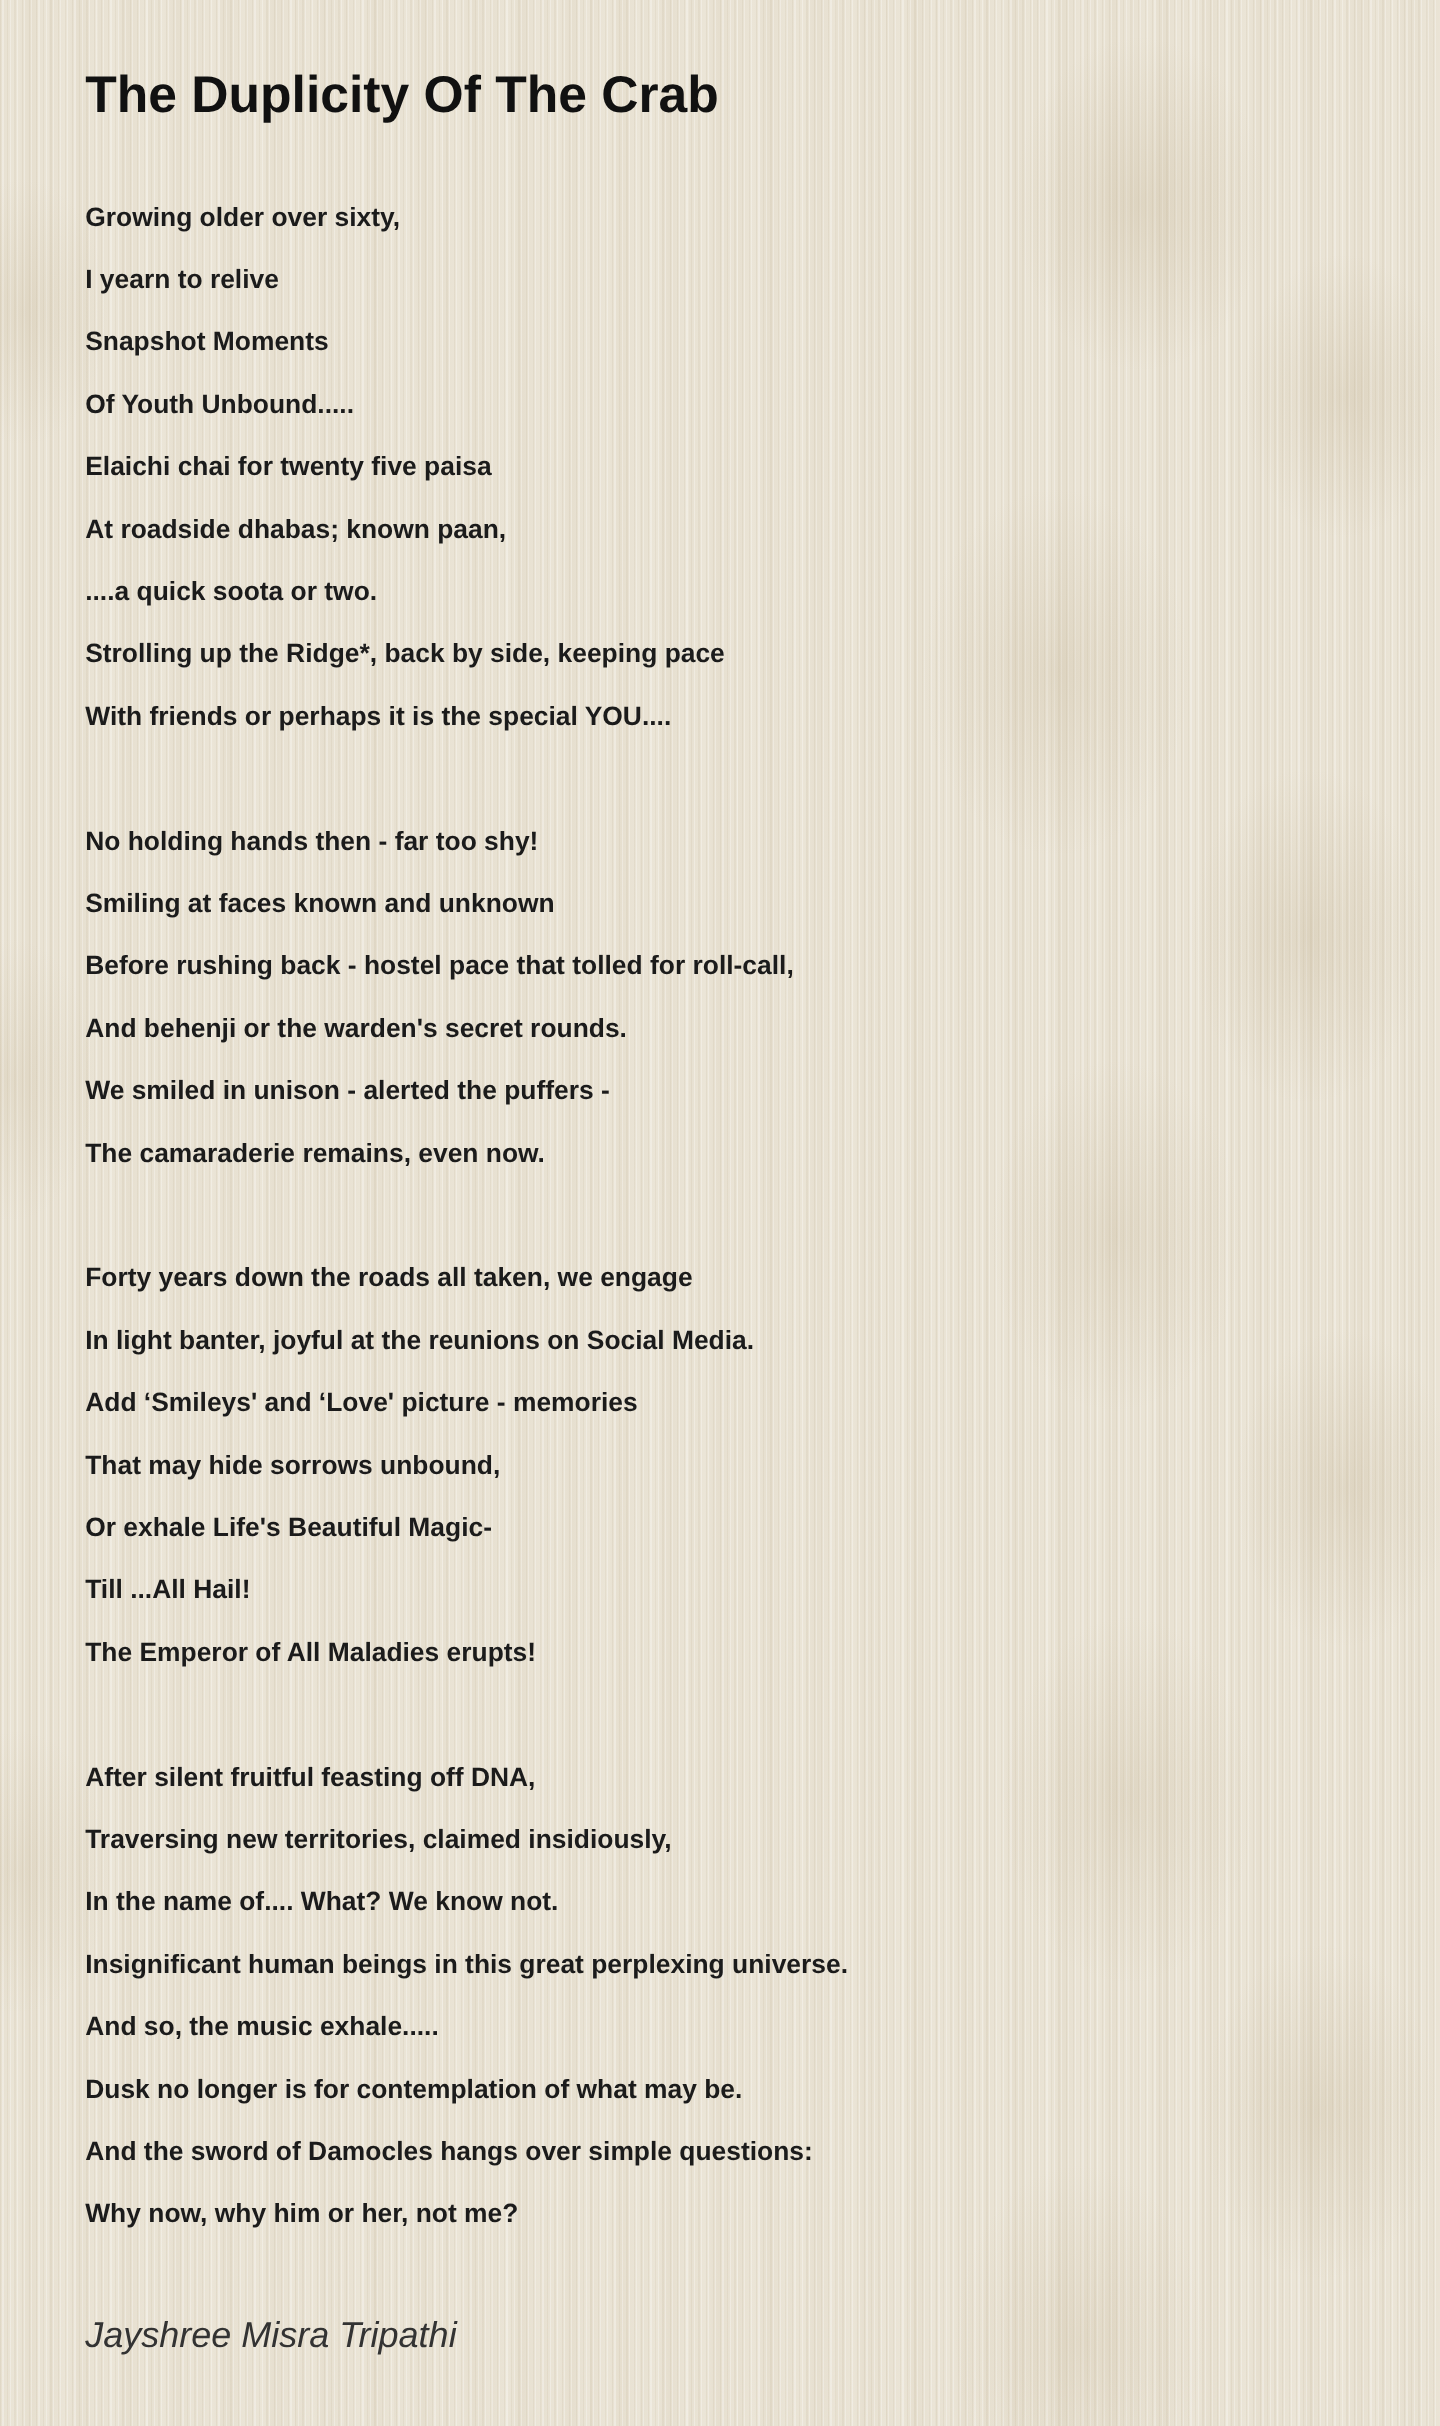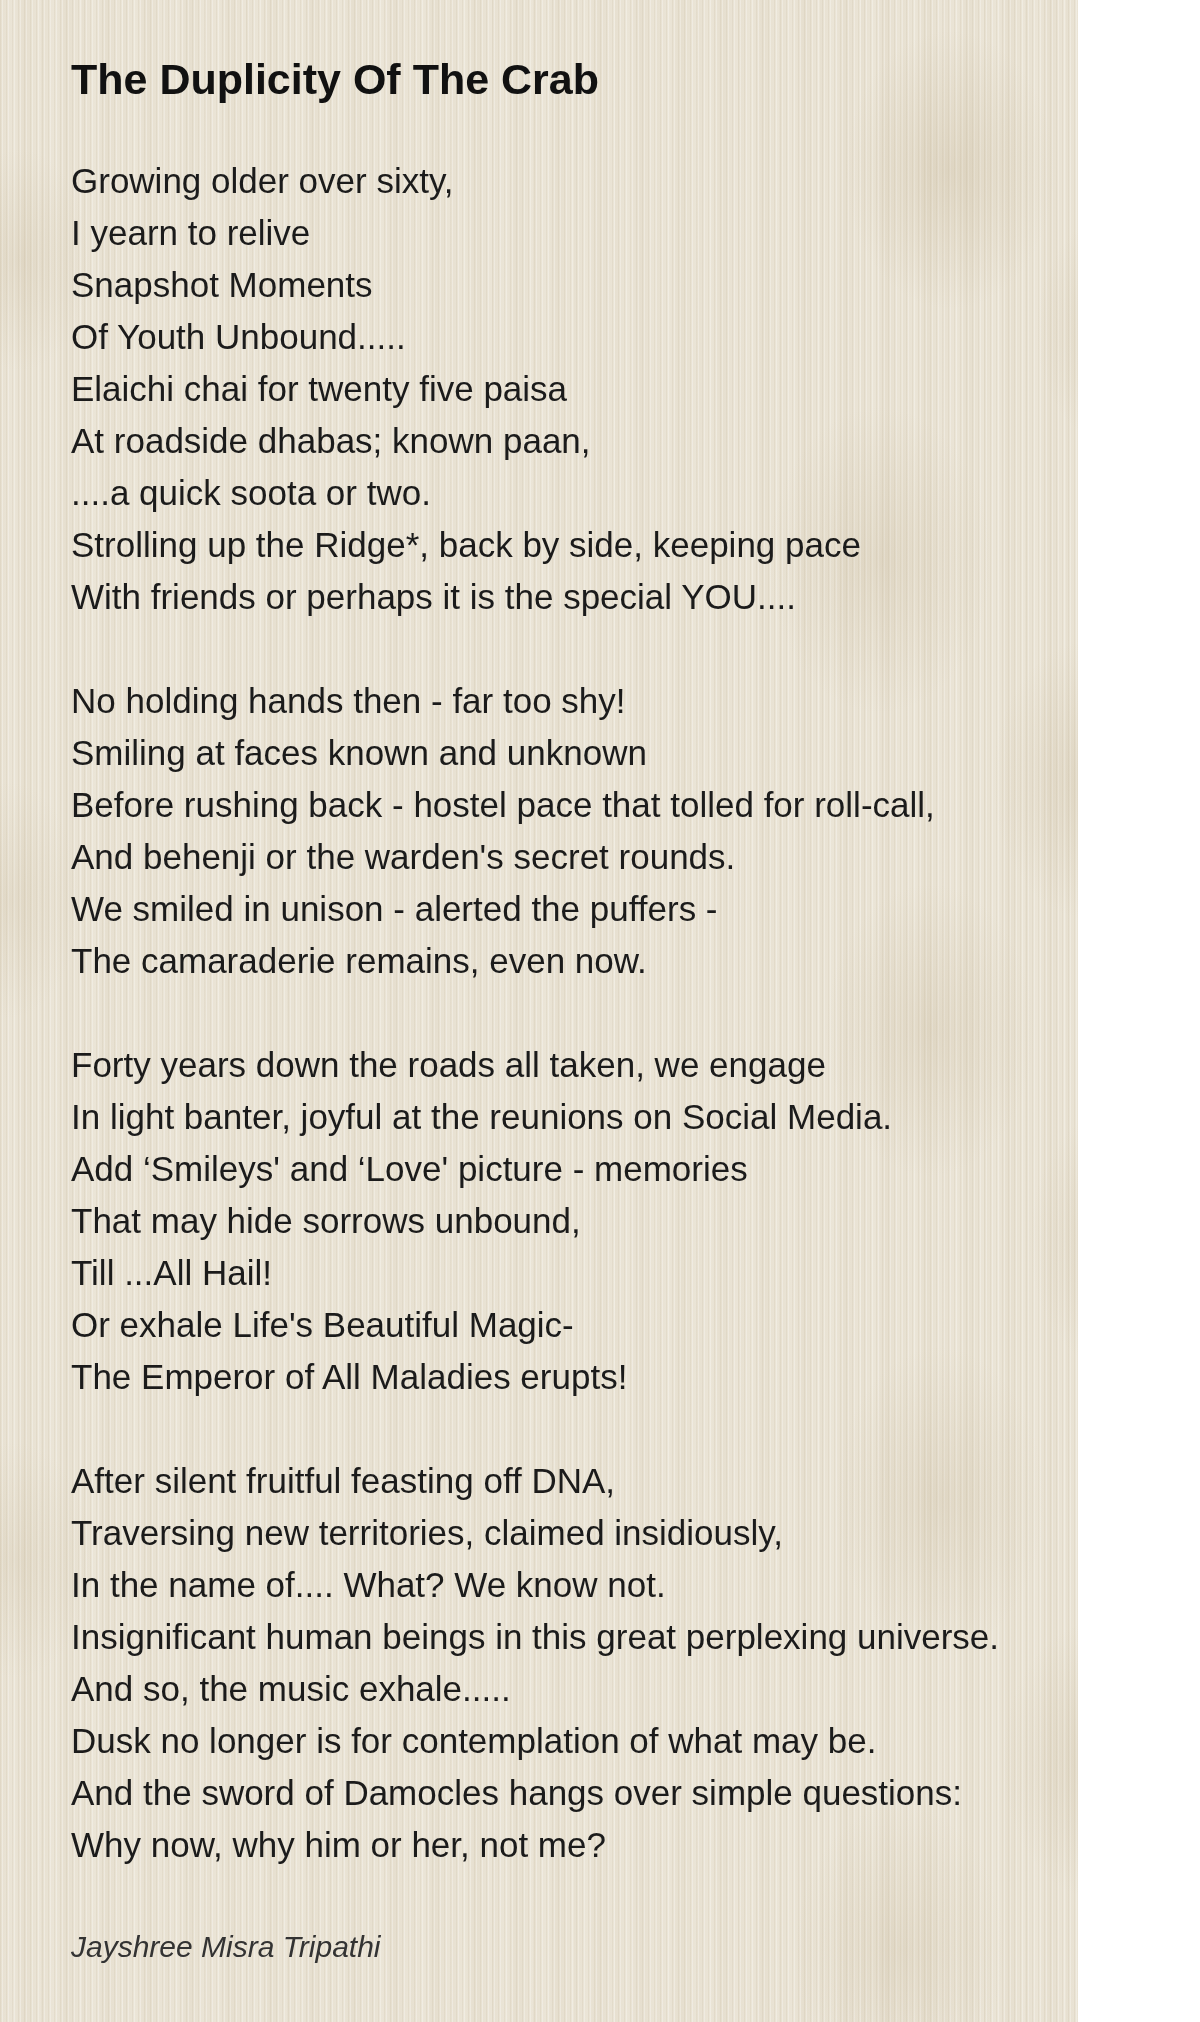--- a/index.html
+++ b/index.html
@@ -4,21 +4,21 @@
 <style>
   html, body { margin: 0; padding: 0; }
   body {
     width: 1200px;
     height: 2022px;
     overflow: hidden;
     font-family: "Liberation Sans", "DejaVu Sans", sans-serif;
   }
   .page {
     position: relative;
-    width: 1078px;
+    width: 1200px;
     height: 2022px;
     background-color: #EBE5D7;
     background-image:
       
       radial-gradient(ellipse 150px 200px at 950px 170px,  rgba(176,156,118,0.20), rgba(176,156,118,0) 70%),
       radial-gradient(ellipse 120px 170px at 1120px 330px, rgba(176,156,118,0.18), rgba(176,156,118,0) 70%),
       radial-gradient(ellipse 160px 220px at 880px 560px,  rgba(176,156,118,0.16), rgba(176,156,118,0) 70%),
       radial-gradient(ellipse 140px 200px at 1090px 780px, rgba(176,156,118,0.18), rgba(176,156,118,0) 70%),
       radial-gradient(ellipse 150px 210px at 930px 1030px, rgba(176,156,118,0.16), rgba(176,156,118,0) 70%),
       radial-gradient(ellipse 130px 190px at 1120px 1240px,rgba(176,156,118,0.18), rgba(176,156,118,0) 70%),
@@ -53,23 +53,23 @@
     color: #111111;
     letter-spacing: 0px;
   }
   .poem {
     margin-top: 52px;
   }
   .stanza {
     margin: 0 0 52px 0;
   }
   .line {
-    font-size: 35px;
+    font-size: 22px;
     line-height: 52px;
-    font-weight: 400;
+    font-weight: 700;
     color: #1B1B1B;
     white-space: nowrap;
   }
   .author {
     margin-top: 14px;
     font-size: 30px;
     line-height: 48px;
     font-style: italic;
     font-weight: 400;
     color: #333333;
@@ -99,22 +99,22 @@
           <div class="line">Before rushing back - hostel pace that tolled for roll-call,</div>
           <div class="line">And behenji or the warden's secret rounds.</div>
           <div class="line">We smiled in unison - alerted the puffers -</div>
           <div class="line">The camaraderie remains, even now.</div>
         </div>
         <div class="stanza">
           <div class="line">Forty years down the roads all taken, we engage</div>
           <div class="line">In light banter, joyful at the reunions on Social Media.</div>
           <div class="line">Add ‘Smileys' and ‘Love' picture - memories</div>
           <div class="line">That may hide sorrows unbound,</div>
+          <div class="line">Or exhale Life's Beautiful Magic-</div>
           <div class="line">Till ...All Hail!</div>
-          <div class="line">Or exhale Life's Beautiful Magic-</div>
           <div class="line">The Emperor of All Maladies erupts!</div>
         </div>
         <div class="stanza">
           <div class="line">After silent fruitful feasting off DNA,</div>
           <div class="line">Traversing new territories, claimed insidiously,</div>
           <div class="line">In the name of.... What? We know not.</div>
           <div class="line">Insignificant human beings in this great perplexing universe.</div>
           <div class="line">And so, the music exhale.....</div>
           <div class="line">Dusk no longer is for contemplation of what may be.</div>
           <div class="line">And the sword of Damocles hangs over simple questions:</div>

